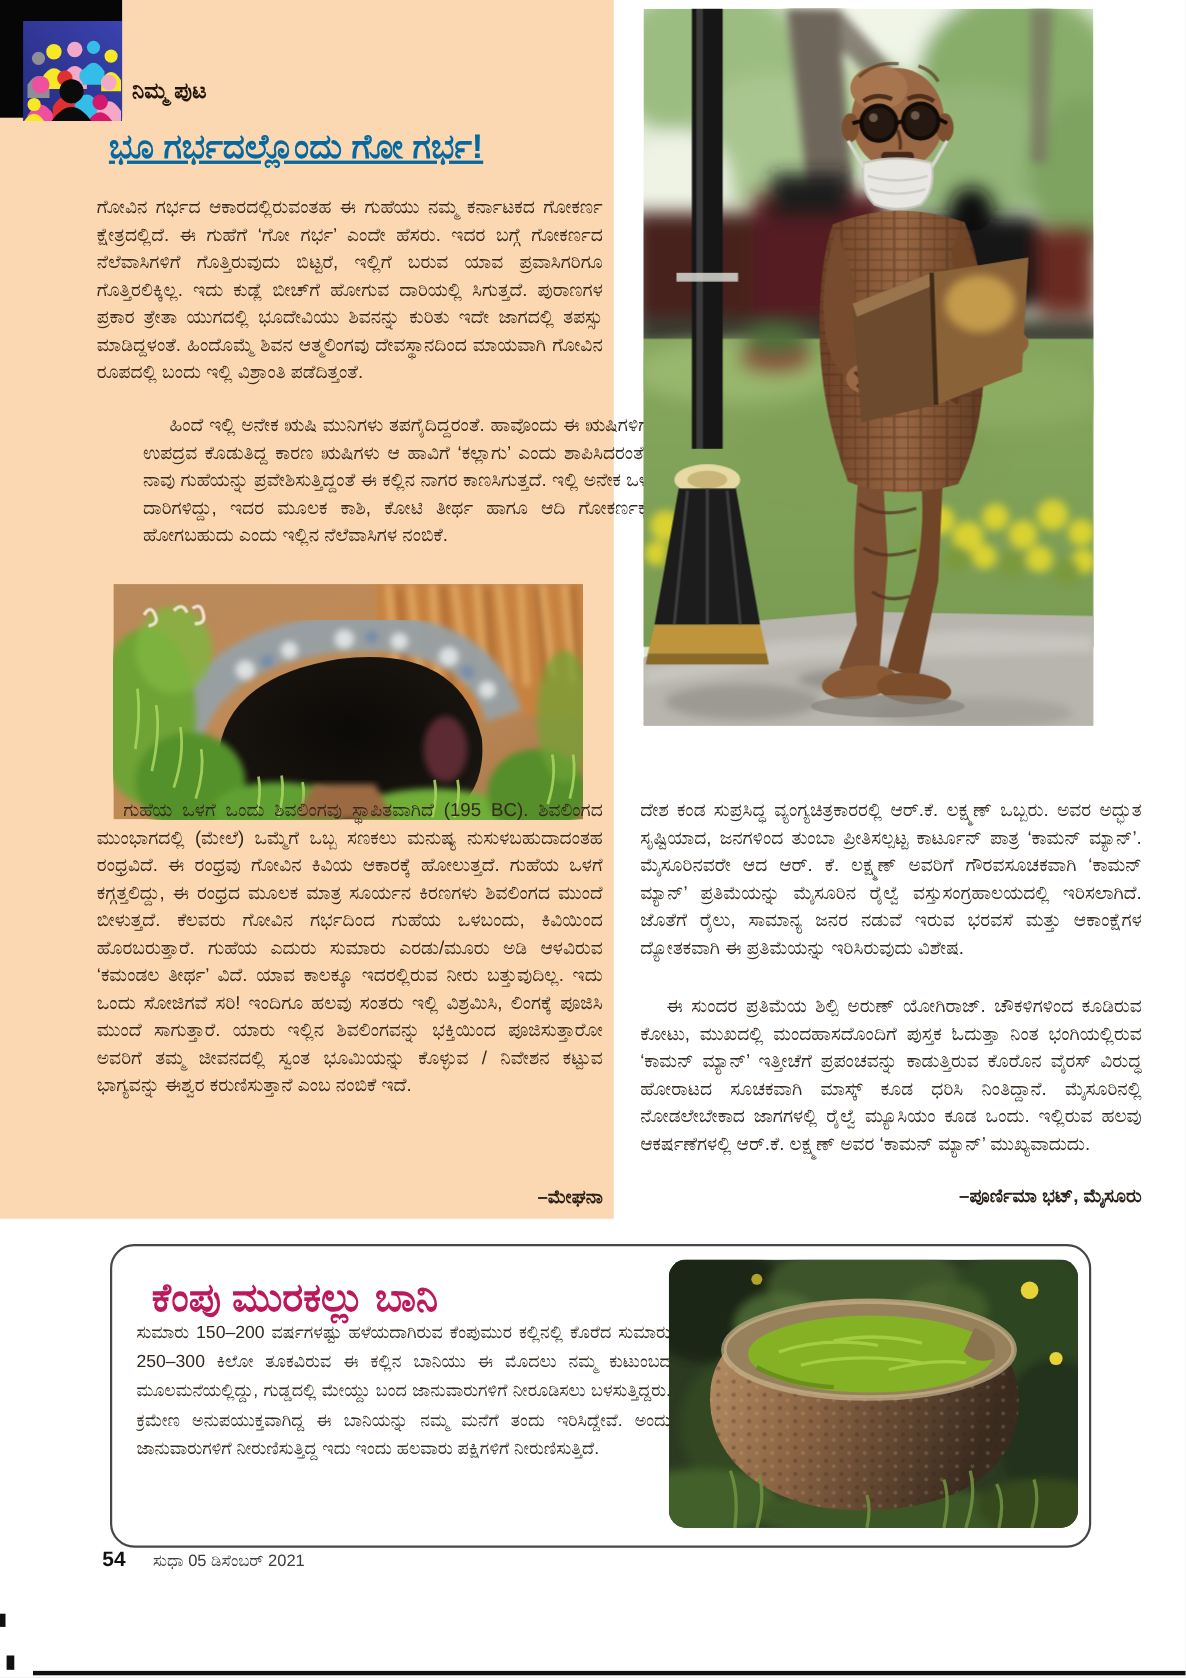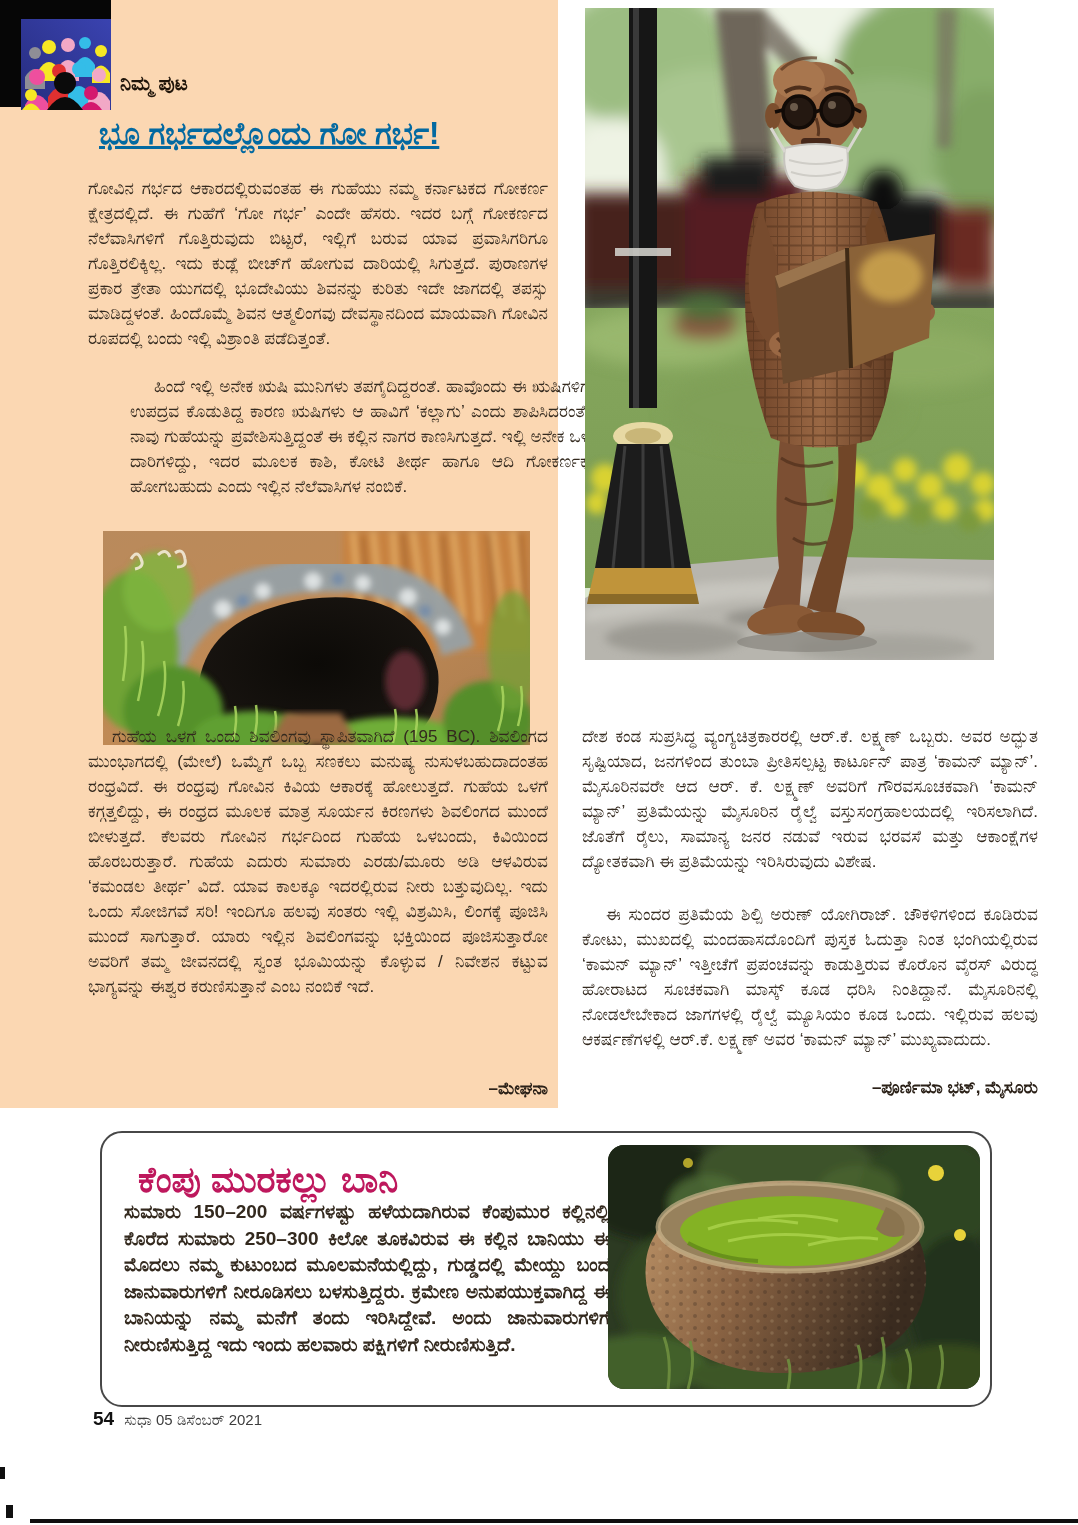--- a/index.html
+++ b/index.html
@@ -20,25 +20,25 @@
   .sig-left{left:88px;top:1063px;width:460px;margin-top:16px;}
   .cave-photo{left:103px;top:531px;width:427px;height:214px;overflow:hidden;}
   .statue-photo{left:585px;top:8px;width:409px;height:652px;overflow:hidden;}
   .right-title{left:583px;top:672px;width:430px;font-size:28px;font-weight:bold;color:#161008;margin:0;}
   .rp1{left:582px;top:724px;width:456px;height:176px;}
   .rp2{left:582px;top:902px;width:456px;height:200px;}
   .sig-right{left:582px;top:1078px;width:456px;}
   .bottom-box{left:100px;top:1131px;width:888px;height:272px;background:#ffffff;
               border:2.5px solid #474747;border-radius:22px;}
   .box-title{position:absolute;left:24px;top:14px;font-size:36px;font-weight:bold;color:#be185d;margin:12px;}
-  .box-text{position:absolute;left:22px;top:66px;width:486px;height:160px;font-size:19px;line-height:26.5px;font-weight:bold;}
+  .box-text{position:absolute;left:22px;top:66px;width:486px;height:160px;font-size:16px;line-height:26.5px;}
   .box-sig{position:absolute;left:22px;top:218px;width:486px;font-size:16.5px;}
   .basin-photo{position:absolute;left:506px;top:12px;width:372px;height:244px;border-radius:16px;overflow:hidden;}
   .footer{left:93px;top:1408px;font-size:15px;color:#3d3d3d;}
-  .footer .no{font-size:19px;font-weight:bold;color:#111;margin-right:10px;}
+  .footer .no{font-size:19px;font-weight:bold;color:#111;margin-right:25px;}
   .bottom-rule{left:30px;top:1519px;width:1048px;height:4px;background:#101010;}
   .mark1{left:0;top:1467px;width:5px;height:12px;background:#101010;}
   .mark2{left:6px;top:1505px;width:7px;height:13px;background:#101010;}
 </style>
 </head>
 <body>
 
 <div class="page">
 
   <div class="abs peach"></div>

